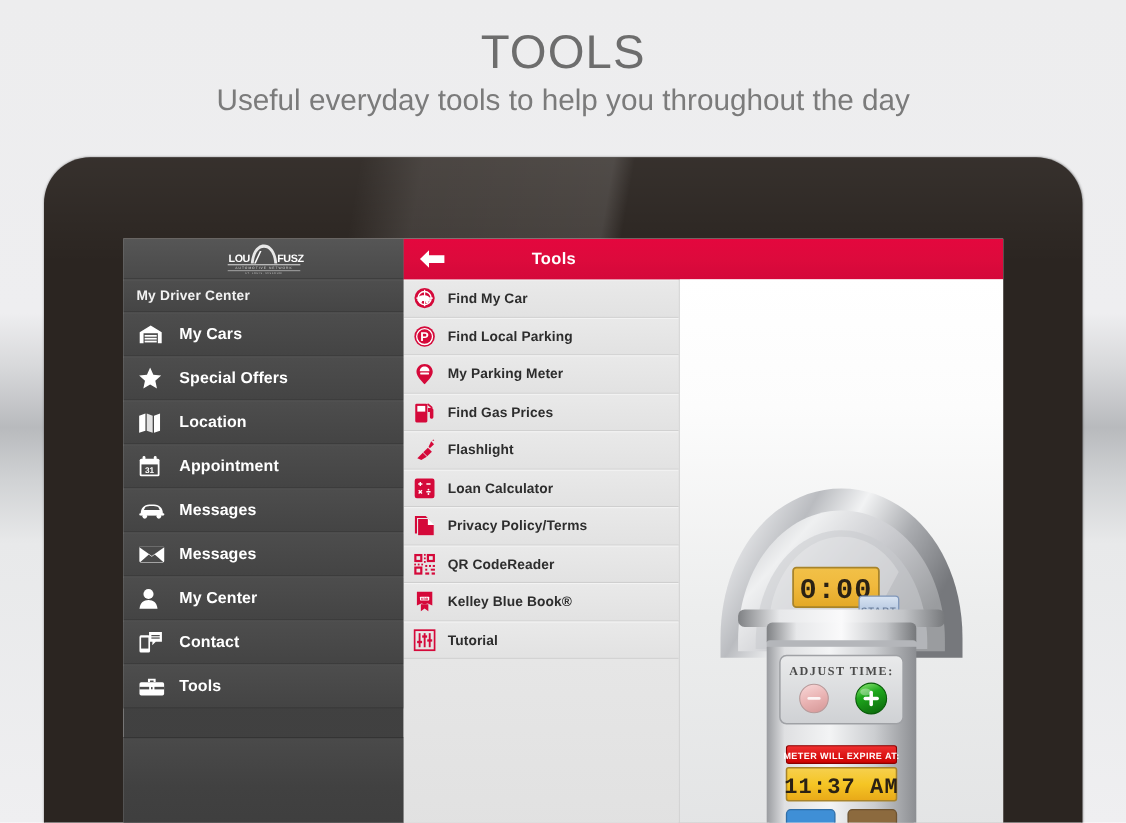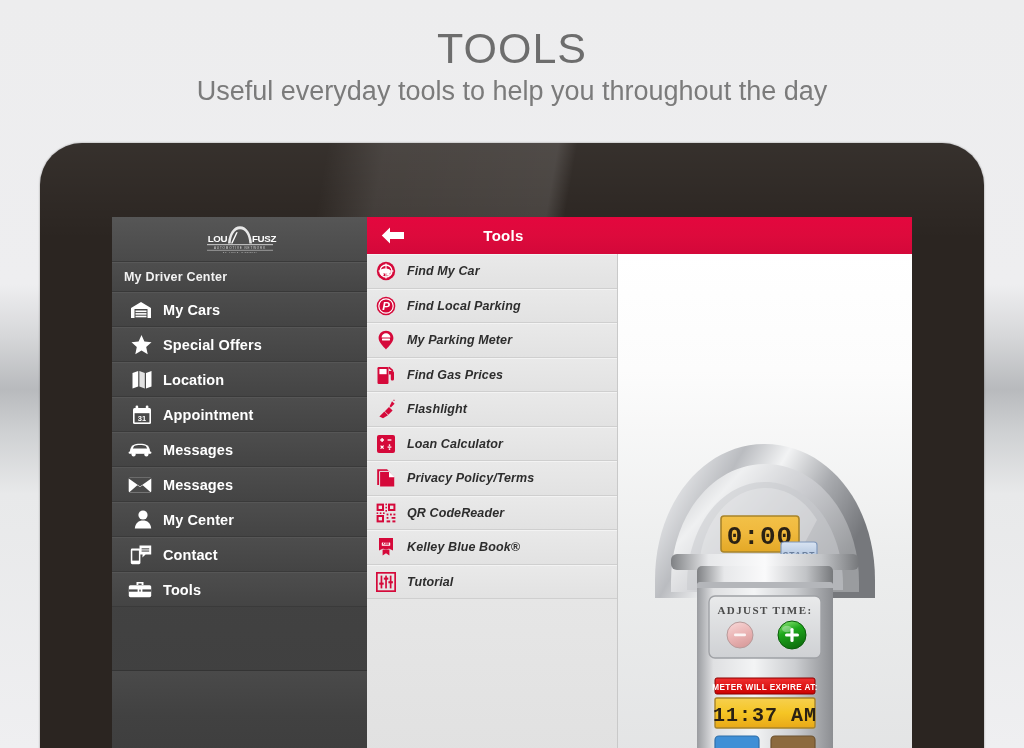--- a/index.html
+++ b/index.html
@@ -64,46 +64,46 @@
     background: #fff; overflow: hidden; display: flex;
   }
 
   
   #sidebar {
     width: 255px; height: 566px; flex: 0 0 255px;
     background: linear-gradient(to bottom, #4b4b4b 0%, #434343 55%, #3e3e3e 100%);
     position: relative;
   }
   #logo-wrap {
-    height: 45px; display: flex; align-items: center; justify-content: center;
+    height: 37px; display: flex; align-items: center; justify-content: center;
     background: linear-gradient(to bottom, #565656, #4a4a4a);
     border-bottom: 1px solid #3a3a3a;
   }
   #logo { width: 90px; height: 30px; }
   .nav-head {
     height: 30px; display: flex; align-items: center;
     padding-left: 12px;
     background: linear-gradient(to bottom, #4e4e4e, #454545);
     border-bottom: 1px solid #383838;
     border-top: 1px solid #585858;
     color: #f2f2f2; font-size: 12.5px; font-weight: 700;
     letter-spacing: .2px;
   }
   .nav-item {
-    height: 35px; display: flex; align-items: center;
+    height: 40px; display: flex; align-items: center;
     padding-left: 14px;
     background: linear-gradient(to bottom, #4d4d4d, #444444);
     border-bottom: 1px solid #3a3a3a;
     border-top: 1px solid #565656;
     color: #ffffff; font-size: 14.5px; font-weight: 700;
     letter-spacing: .1px;
   }
   .nav-item .ico {
     width: 26px; height: 22px; margin-right: 11px;
-    display: flex; align-items: center; justify-content: flex-end;
+    display: flex; align-items: center; justify-content: flex-start;
     flex: 0 0 26px;
   }
   .nav-item .ico svg { display: block; }
   #sidebar-fill {
     position: absolute; left: 0; right: 0; top: 453px; bottom: 0;
     background: linear-gradient(to bottom, #4a4a4a 0%, #414141 40%, #3c3c3c 100%);
     border-top: 1px solid #343434;
   }
 
   
@@ -130,21 +130,20 @@
     background: #e8e8e8;
     border-right: 1px solid #c9c9c9;
     overflow: hidden;
   }
   .tool-row {
     height: 34.5px; display: flex; align-items: center;
     padding-left: 8px;
     background: linear-gradient(to bottom, #e9e9e9, #e2e2e2);
     border-bottom: 1px solid #cfcfcf;
     border-top: 1px solid #f3f3f3;
-    font-style: italic;
   }
   .tool-row .tico {
     width: 22px; height: 22px; flex: 0 0 22px; margin-right: 10px;
     display: flex; align-items: center; justify-content: center;
   }
   .tool-row .tlabel {
     font-size: 12.5px; color: #2d2d2d; font-weight: 700; letter-spacing: .1px;
   }
   #toollist-fill {
     background: linear-gradient(to bottom, #e6e6e6, #e1e1e1);

